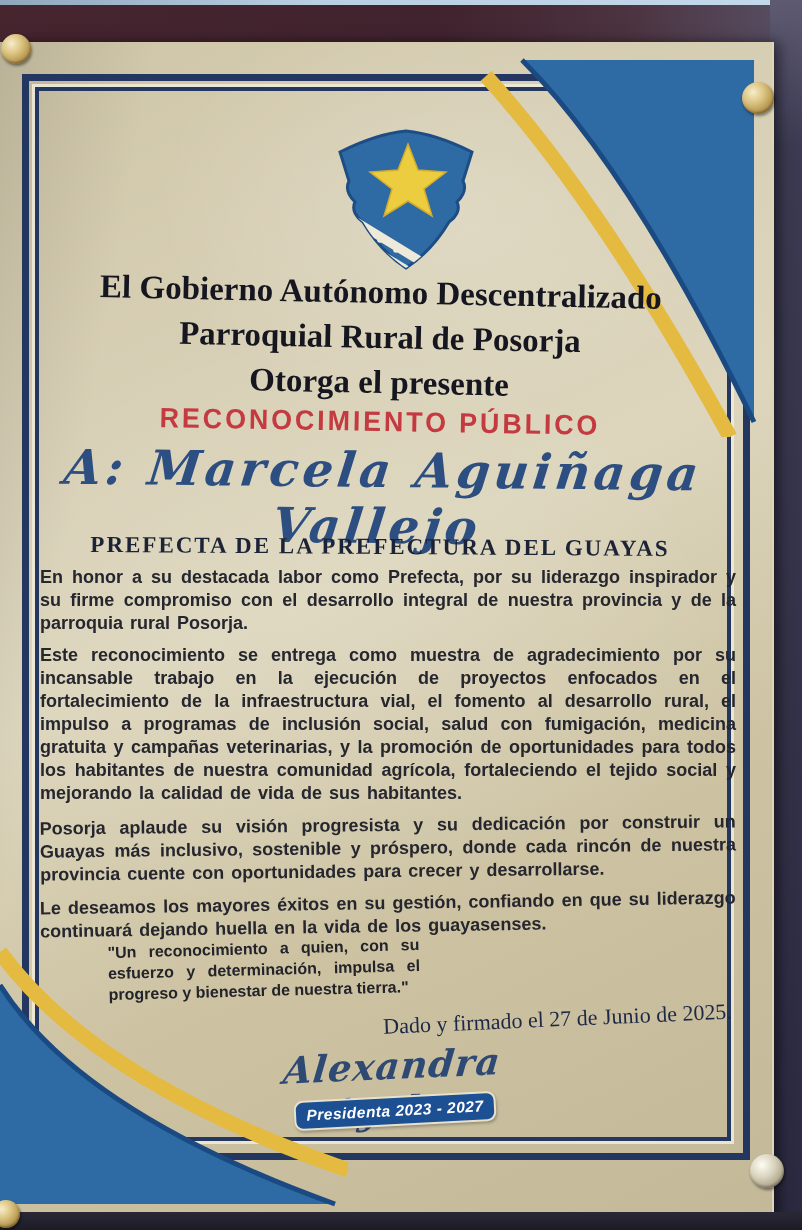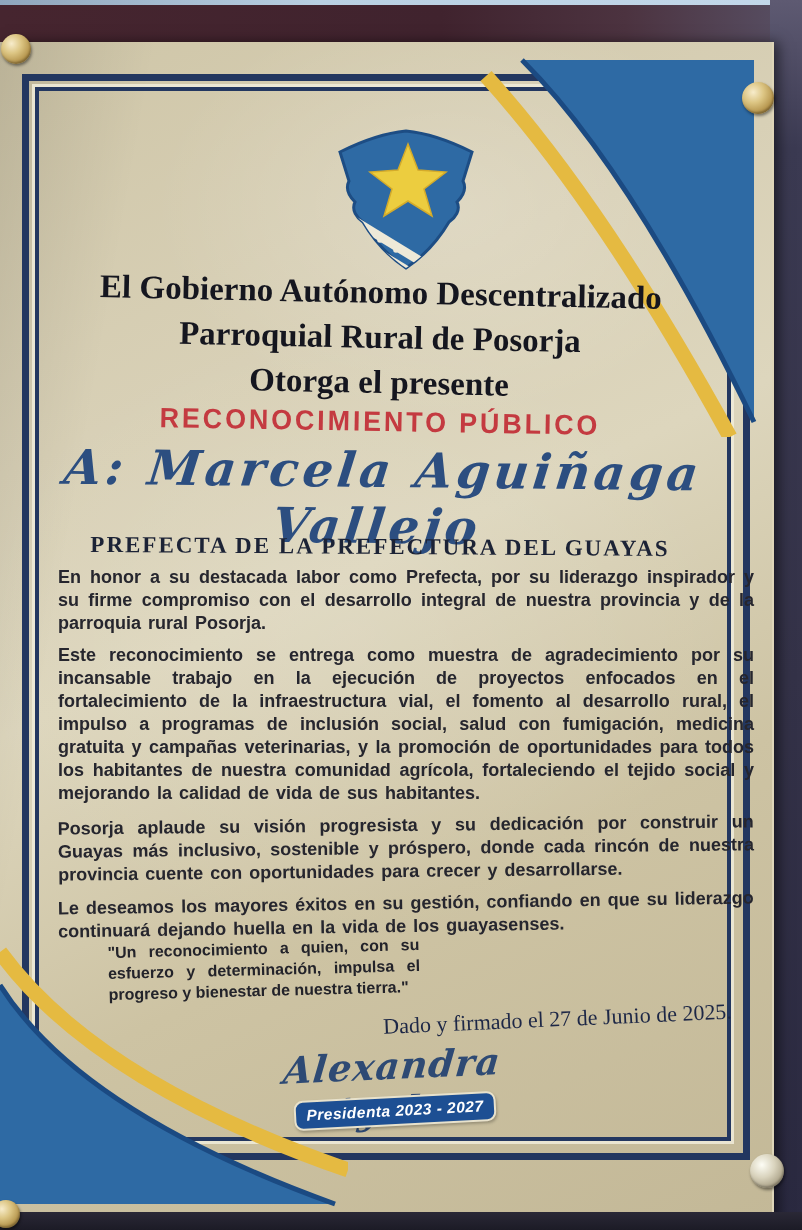--- a/index.html
+++ b/index.html
@@ -56,21 +56,21 @@
   .award{left:20px;top:364px;width:720px;text-align:center;
     font-weight:bold;font-size:28px;letter-spacing:3px;
     color:var(--award-red,#c43a40);transform:rotate(1deg) scaleX(.96);}
   .recipient{left:10px;top:400px;width:740px;text-align:center;
     font-family:"DejaVu Serif","Liberation Serif",serif;font-style:italic;font-weight:bold;
     font-size:48px;letter-spacing:4px;color:var(--recipient-blue,#2c4e80);
     transform:rotate(.6deg) skewX(-6deg);}
   .role{left:20px;top:492px;width:720px;text-align:center;
     font-family:"Liberation Serif","DejaVu Serif",serif;font-weight:bold;
     font-size:23px;letter-spacing:2px;color:#1c2336;transform:rotate(.4deg);}
-  .body-text{left:58px;top:524px;width:696px;color:var(--body-text,#26262e);
+  .body-text{left:40px;top:524px;width:696px;color:var(--body-text,#26262e);
     font-weight:bold;font-size:18px;line-height:23px;word-spacing:2px;}
   .body-text p{margin:0 0 9px;text-align:justify;}
   .body-text p:nth-child(3){transform:rotate(-.6deg);}
   .body-text p:nth-child(4){transform:rotate(-.9deg);}
   .quote{left:108px;top:896px;width:312px;text-align:justify;
     font-weight:bold;font-size:16px;line-height:21px;color:#23232a;
     transform:rotate(-1.5deg);}
   .date{right:40px;top:966px;width:430px;text-align:right;
     font-family:"Liberation Serif","DejaVu Serif",serif;
     font-size:22px;color:#1d2746;transform:rotate(-2.5deg);}

